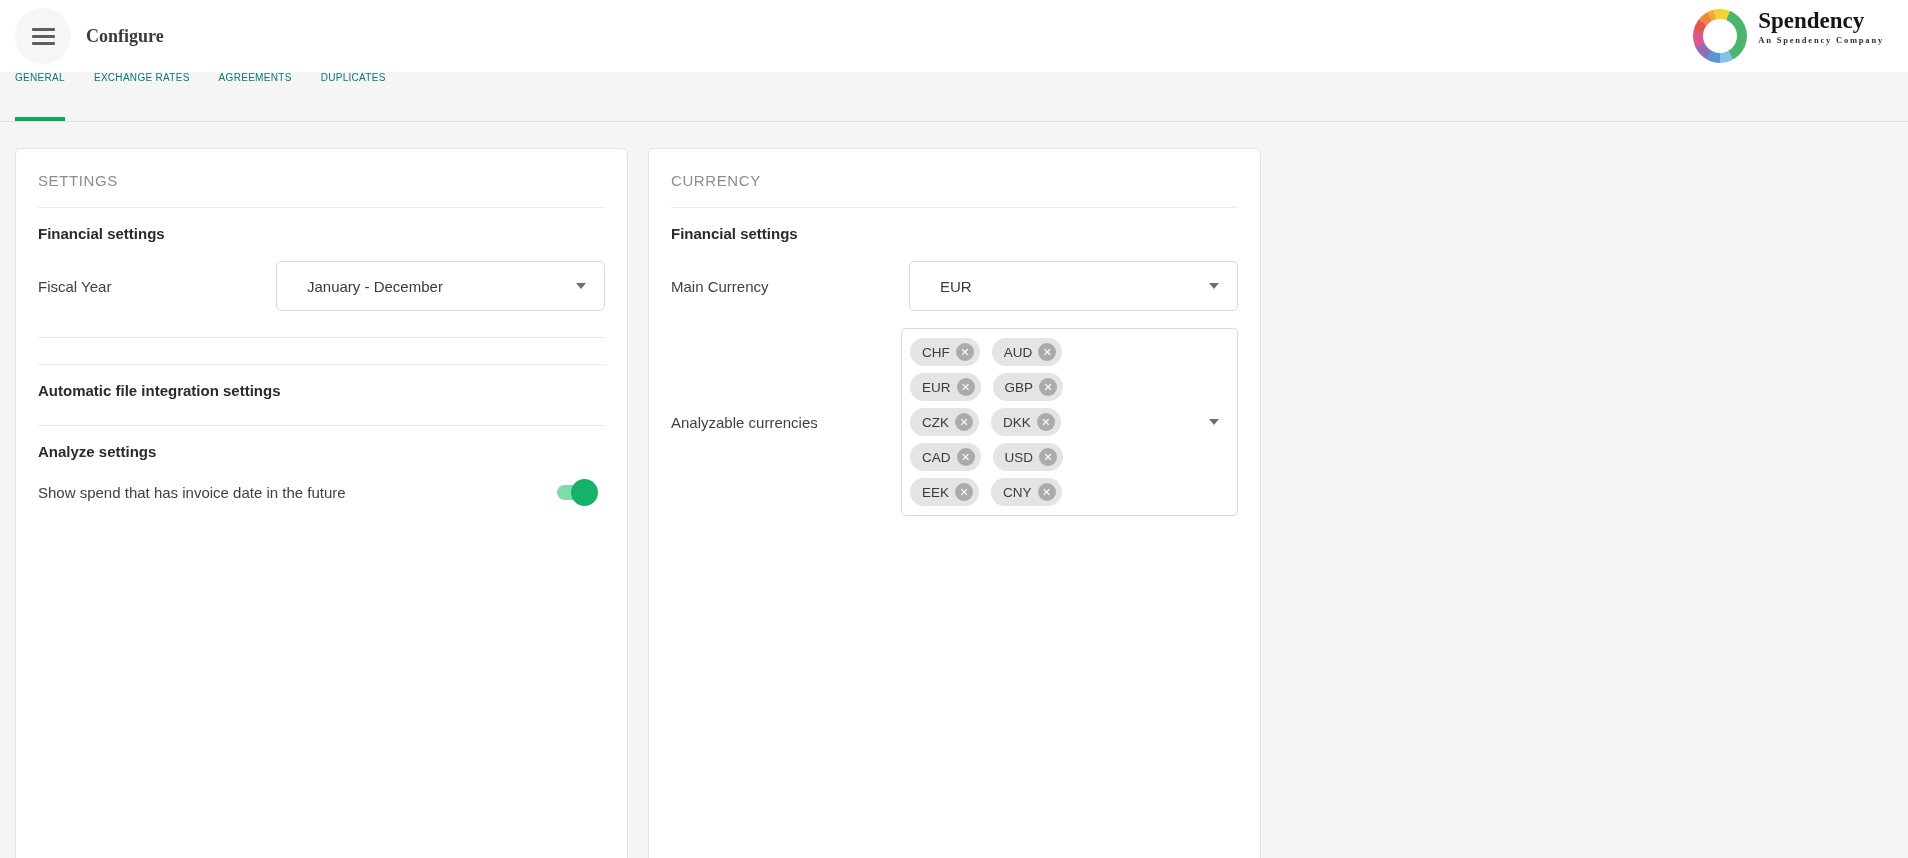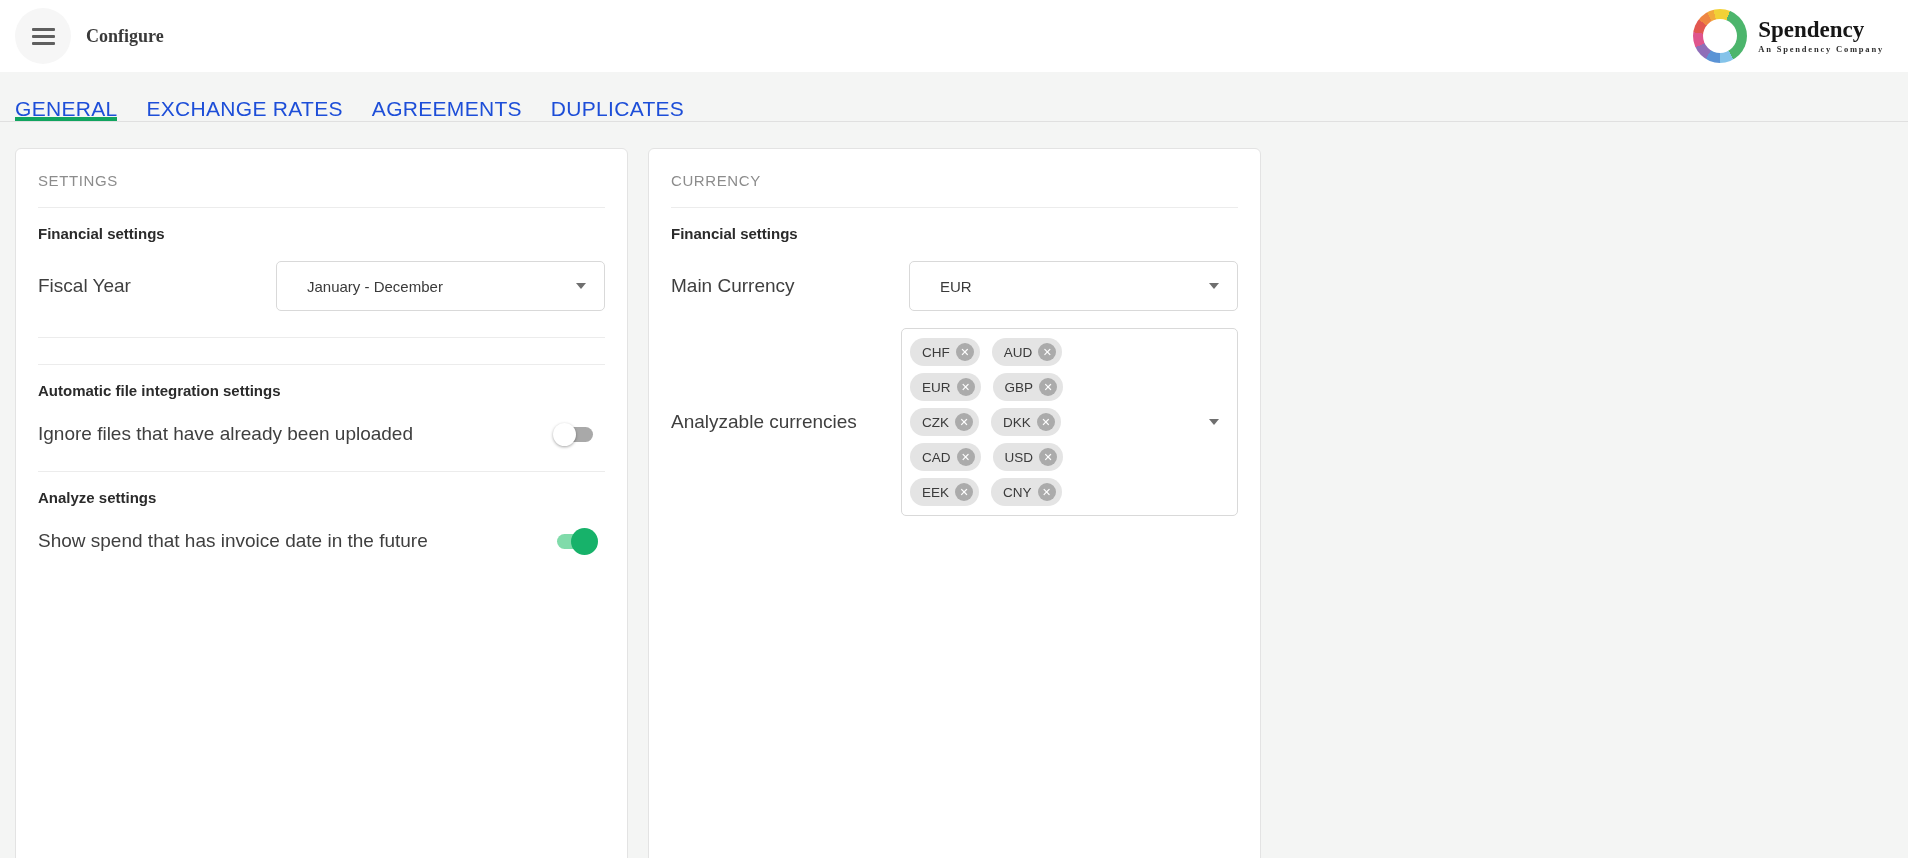--- a/index.html
+++ b/index.html
@@ -37,21 +37,21 @@
     background: #5f5f5f;
   }
   .page-title {
     margin-left: 15px;
     font-size: 18px;
     font-weight: bold;
     color: #3a3a3a;
   }
   .header-spacer { flex: 1; }
   .logo {
-    display: flex; align-items: center; gap: 11px;
+    display: flex; align-items: flex-start; gap: 11px;
     padding-right: 4px;
   }
   .logo-ring {
     width: 54px; height: 54px;
     border-radius: 50%;
     background: conic-gradient(
       #f2d136 0deg 22deg,
       #4cb56c 22deg 150deg,
       #84c3e9 150deg 181deg,
       #5b93d5 181deg 212deg,
@@ -91,25 +91,25 @@
     background: #f4f5f4;
     border-bottom: 1px solid #e0e0e0;
     display: flex;
     align-items: stretch;
     padding: 0 15px;
     gap: 29px;
   }
   .tab {
     position: relative;
     display: flex;
-    align-items: flex-end;
-    font-size: 21px;
+    align-items: flex-start;
+    font-size: 10px;
     font-weight: 500;
     letter-spacing: 0.3px;
-    color: #1d4ed8;
+    color: #0f766e;
     cursor: pointer;
     user-select: none;
   }
   .tab .tab-underline {
     display: none;
     position: absolute;
     left: 0; right: 0; bottom: 0;
     height: 4px;
     background: #10a45f;
   }
@@ -148,21 +148,21 @@
     color: #2b2b2b;
   }
   .form-row {
     display: flex;
     align-items: center;
     margin-top: 19px;
   }
   .form-label {
     width: 230px;
     flex: 0 0 230px;
-    font-size: 19px;
+    font-size: 15px;
     color: #3f3f3f;
   }
   .select {
     position: relative;
     width: 342px;
     height: 50px;
     background: #fff;
     border: 1px solid #d9d9d9;
     border-radius: 5px;
     display: flex;
@@ -311,26 +311,20 @@
       <div class="select">
         <span>January - December</span>
         <i class="caret"></i>
       </div>
     </div>
 
     <div class="divider gap-lg"></div>
 
     <div class="divider gap-lg"></div>
     <div class="section-heading">Automatic file integration settings</div>
-    <div class="toggle-row">
-      <div class="form-label">Ignore files that have already been uploaded</div>
-      <div class="toggle off">
-        <div class="knob"></div>
-      </div>
-    </div>
 
     <div class="divider gap-lg"></div>
     <div class="section-heading">Analyze settings</div>
     <div class="toggle-row">
       <div class="form-label">Show spend that has invoice date in the future</div>
       <div class="toggle on">
         <div class="knob"></div>
       </div>
     </div>
   </section>

